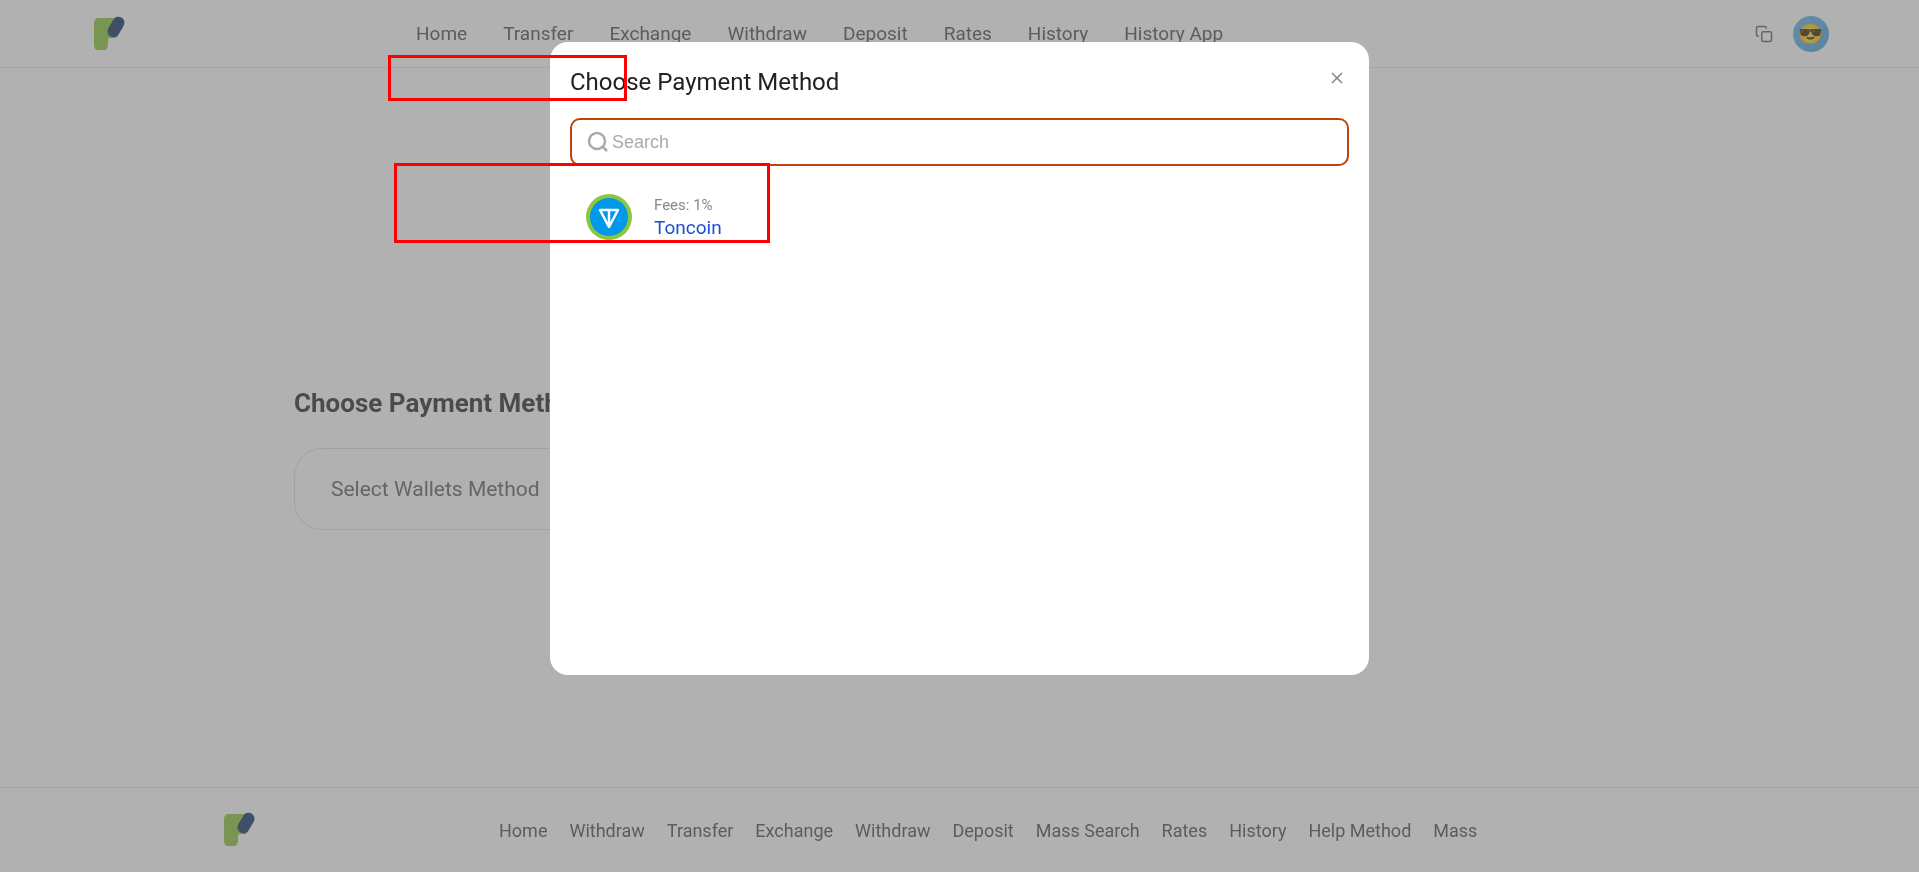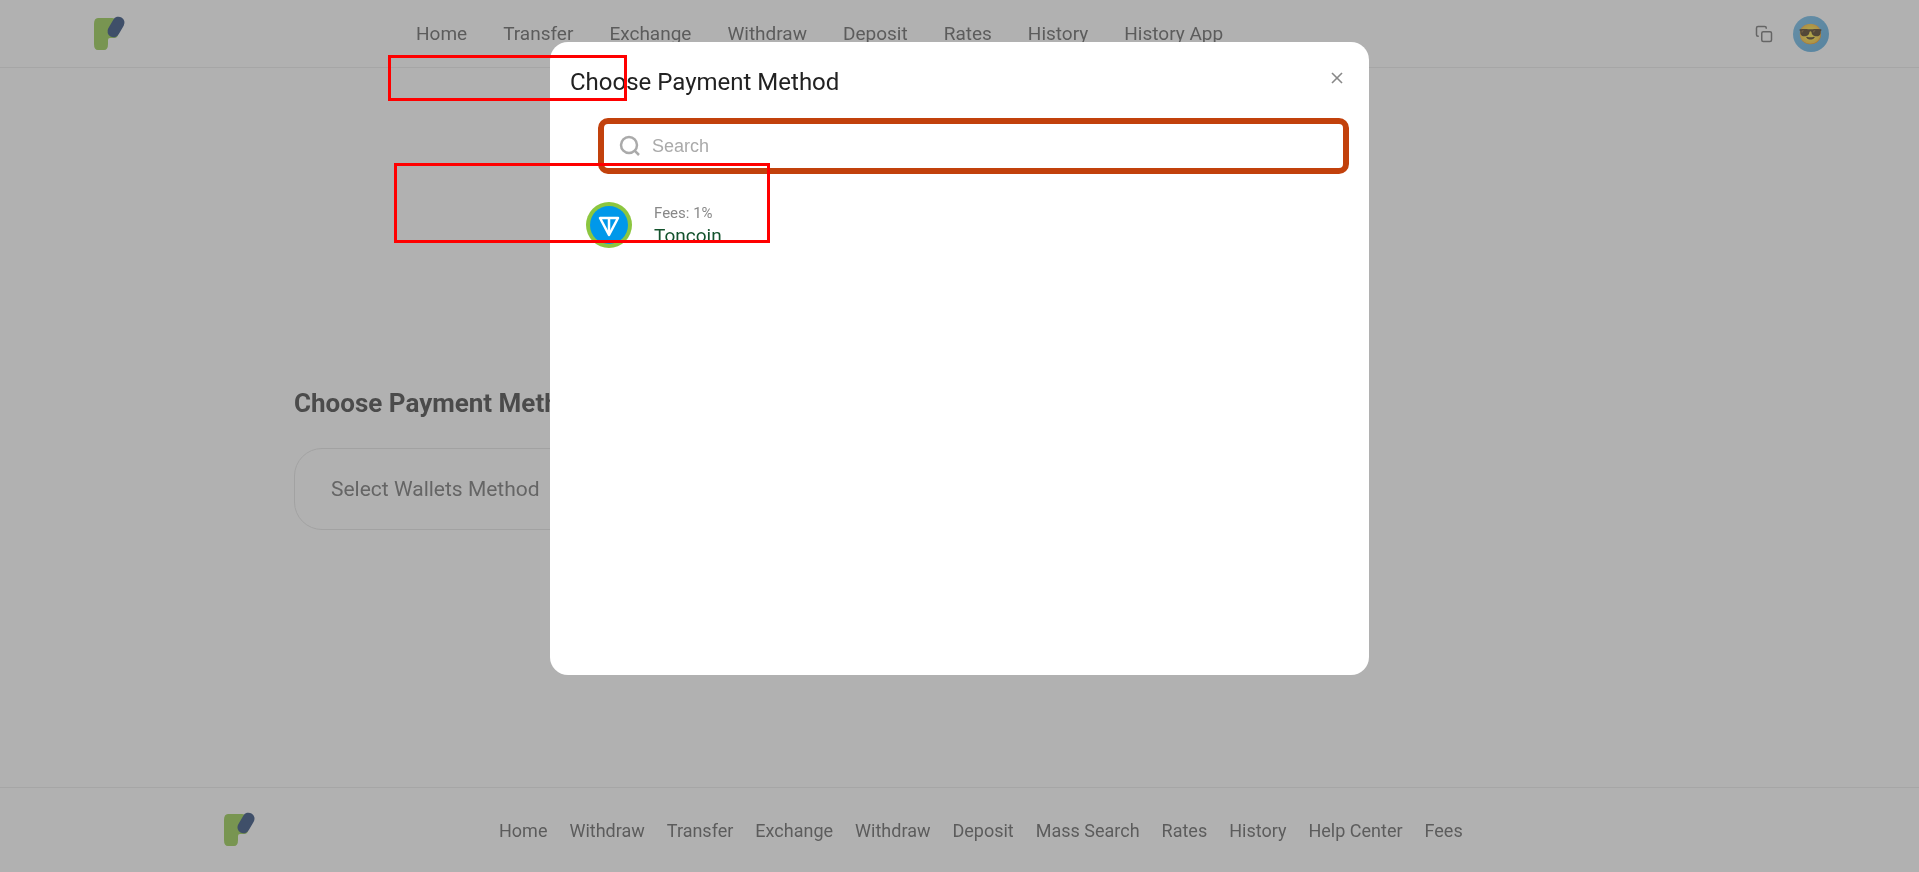--- a/index.html
+++ b/index.html
@@ -152,27 +152,26 @@
       position: absolute;
       top: 26px;
       right: 22px;
       width: 20px;
       height: 20px;
       color: #888;
       cursor: pointer;
     }
     .search-box {
       margin-top: 22px;
-      border: 6px solid #c2410c;
+      border: 2px solid #c2410c;
       border-radius: 10px;
       padding: 10px 14px;
       display: flex;
       align-items: center;
-      gap: 10px;
-      margin-left: 28px;
+      gap: 2px;
     }
     .search-icon {
       width: 24px;
       height: 24px;
       color: #aaa;
     }
     .search-input {
       border: none;
       outline: none;
       font-size: 18px;
@@ -205,21 +204,21 @@
       display: flex;
       flex-direction: column;
       gap: 2px;
     }
     .fees-text {
       font-size: 15px;
       color: #888;
     }
     .coin-name {
       font-size: 19px;
-      color: #14532d;
+      color: #1d4ed8;
     }
     
     
     .highlight-title {
       position: absolute;
       border: 3px solid #ff0000;
       top: 55px;
       left: 388px;
       width: 239px;
       height: 46px;
@@ -287,22 +286,22 @@
   <nav class="footer-nav">
     <a class="footer-item">Home</a>
     <a class="footer-item">Withdraw</a>
     <a class="footer-item">Transfer</a>
     <a class="footer-item">Exchange</a>
     <a class="footer-item">Withdraw</a>
     <a class="footer-item">Deposit</a>
     <a class="footer-item">Mass Search</a>
     <a class="footer-item">Rates</a>
     <a class="footer-item">History</a>
-    <a class="footer-item">Help Center</a>
-    <a class="footer-item">Fees</a>
+    <a class="footer-item">Help Method</a>
+    <a class="footer-item">Mass</a>
   </nav>
 </footer>
 
 <div class="overlay">
   <div class="modal">
     <h3 class="modal-title">Choose Payment Method</h3>
     <svg class="modal-close" viewBox="0 0 24 24" fill="none" stroke="currentColor" stroke-width="2">
       <line x1="18" y1="6" x2="6" y2="18"></line>
       <line x1="6" y1="6" x2="18" y2="18"></line>
     </svg>

